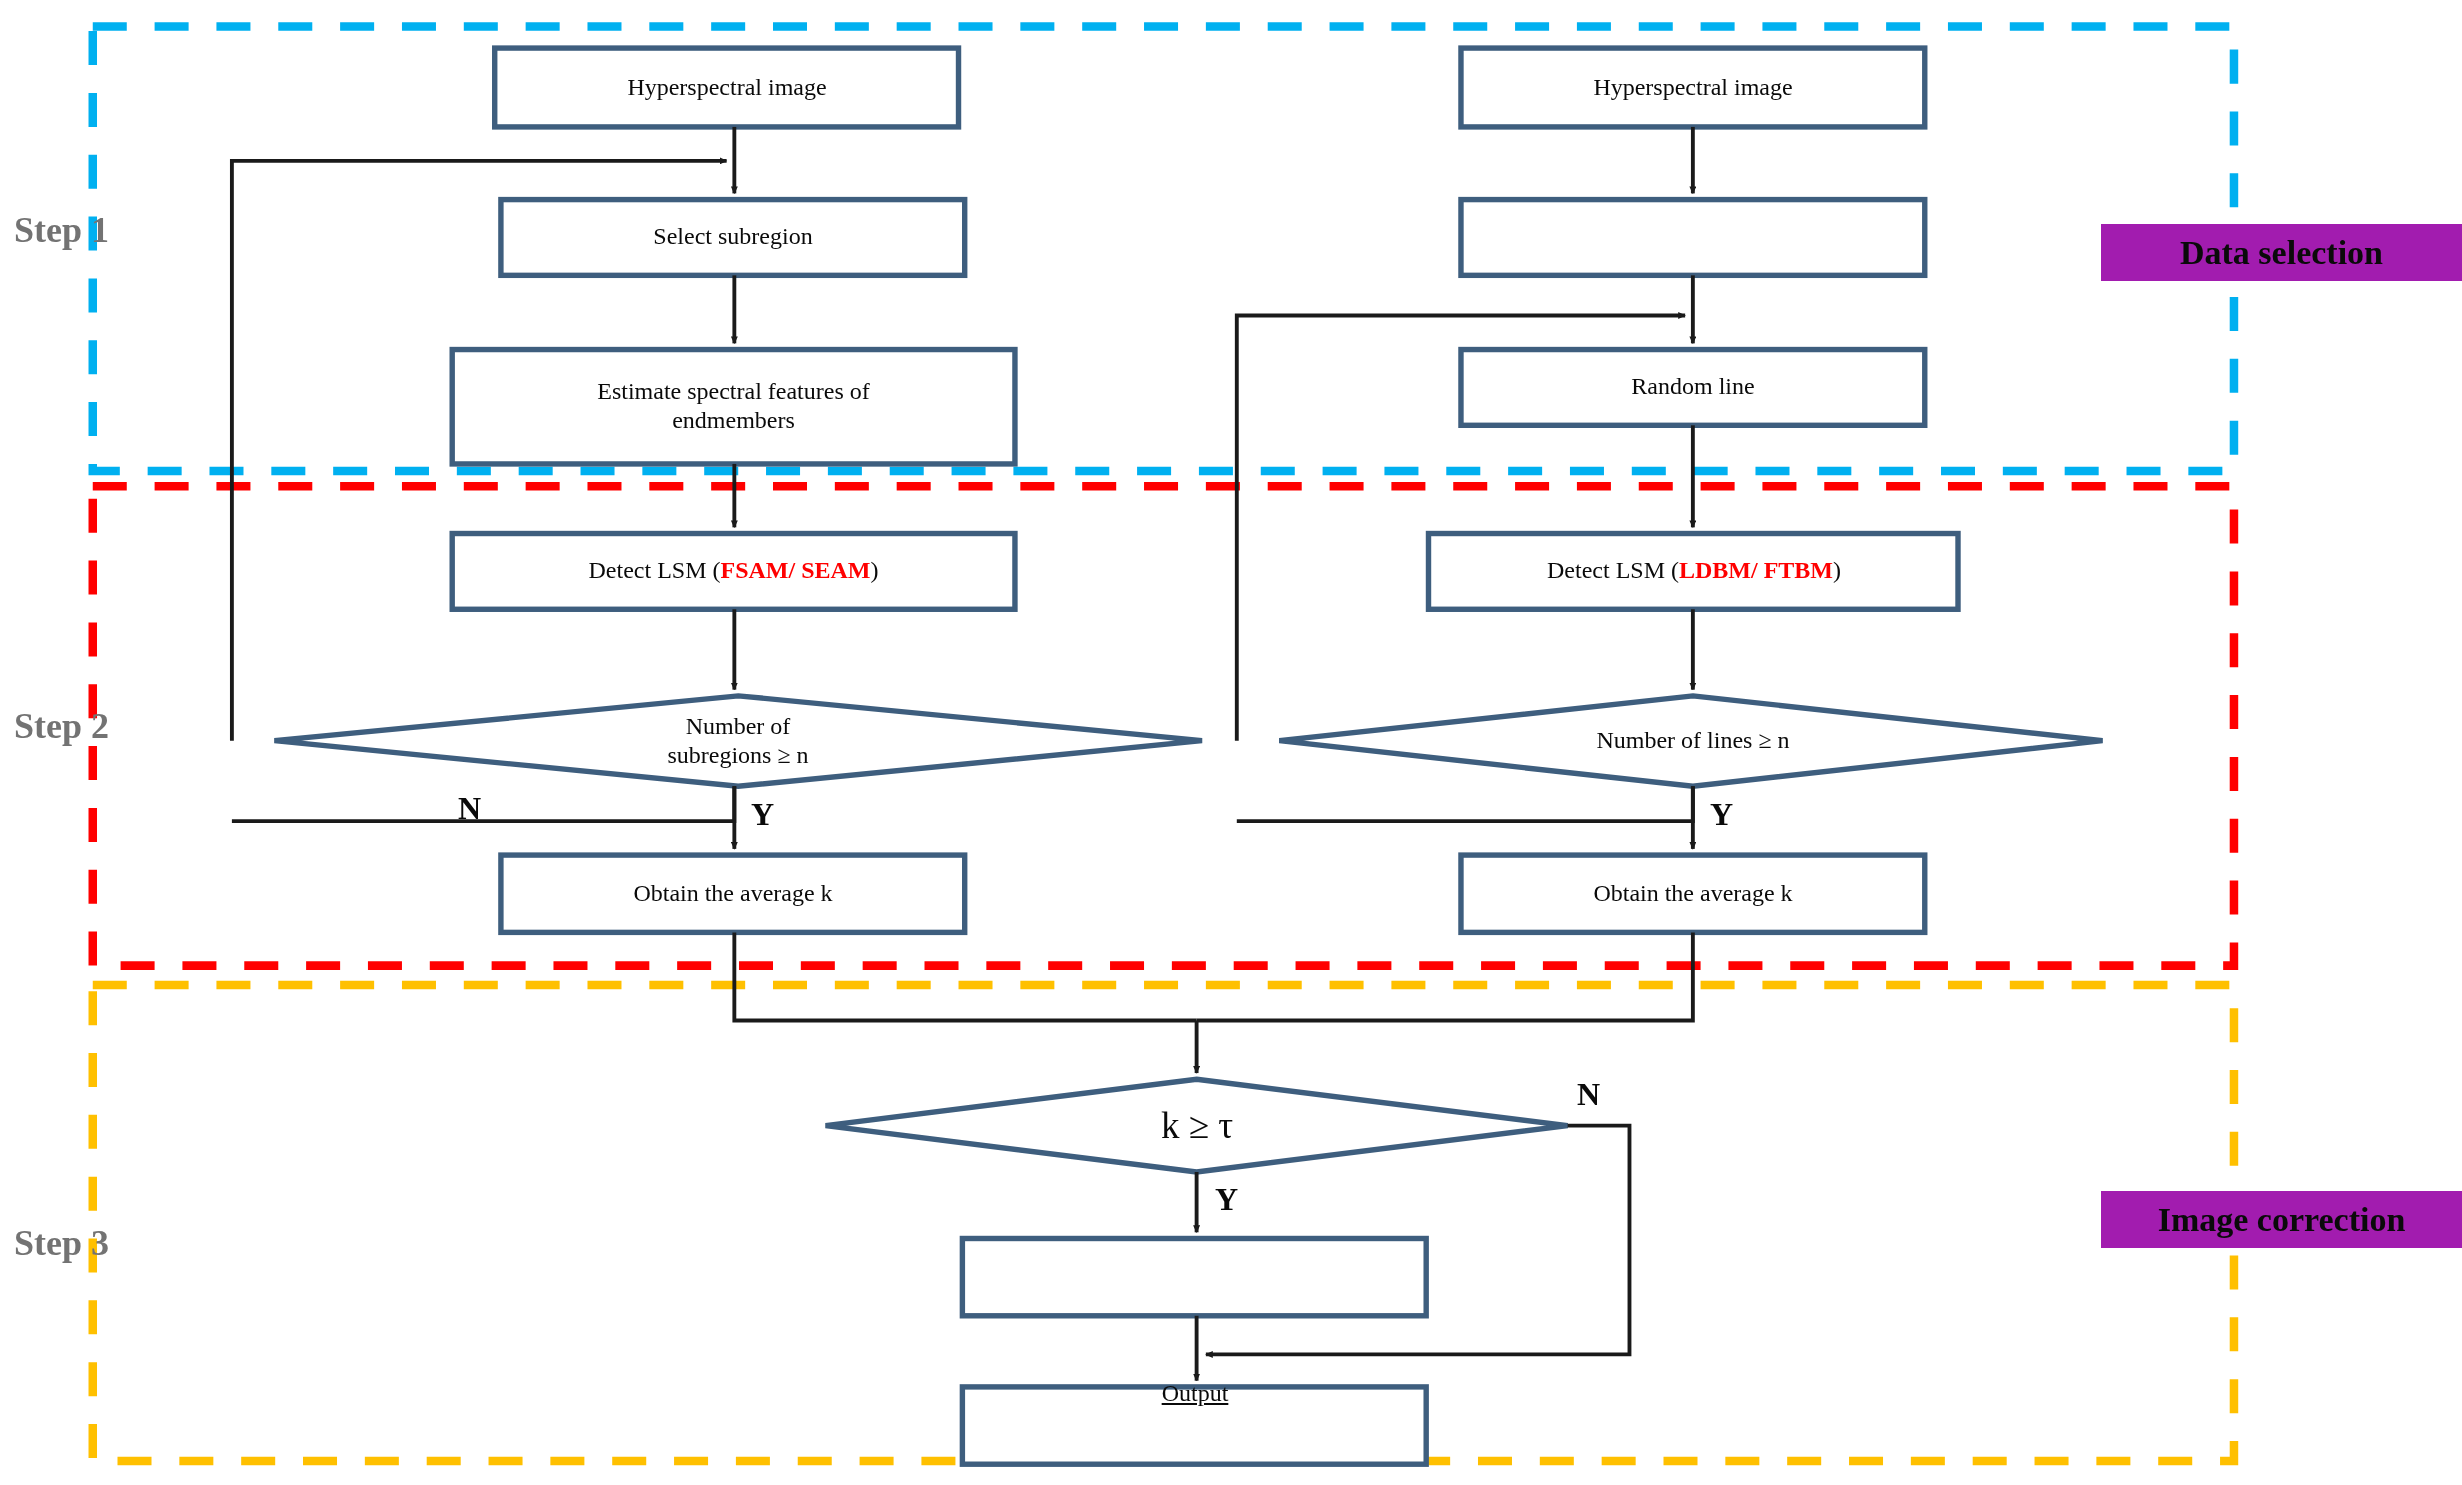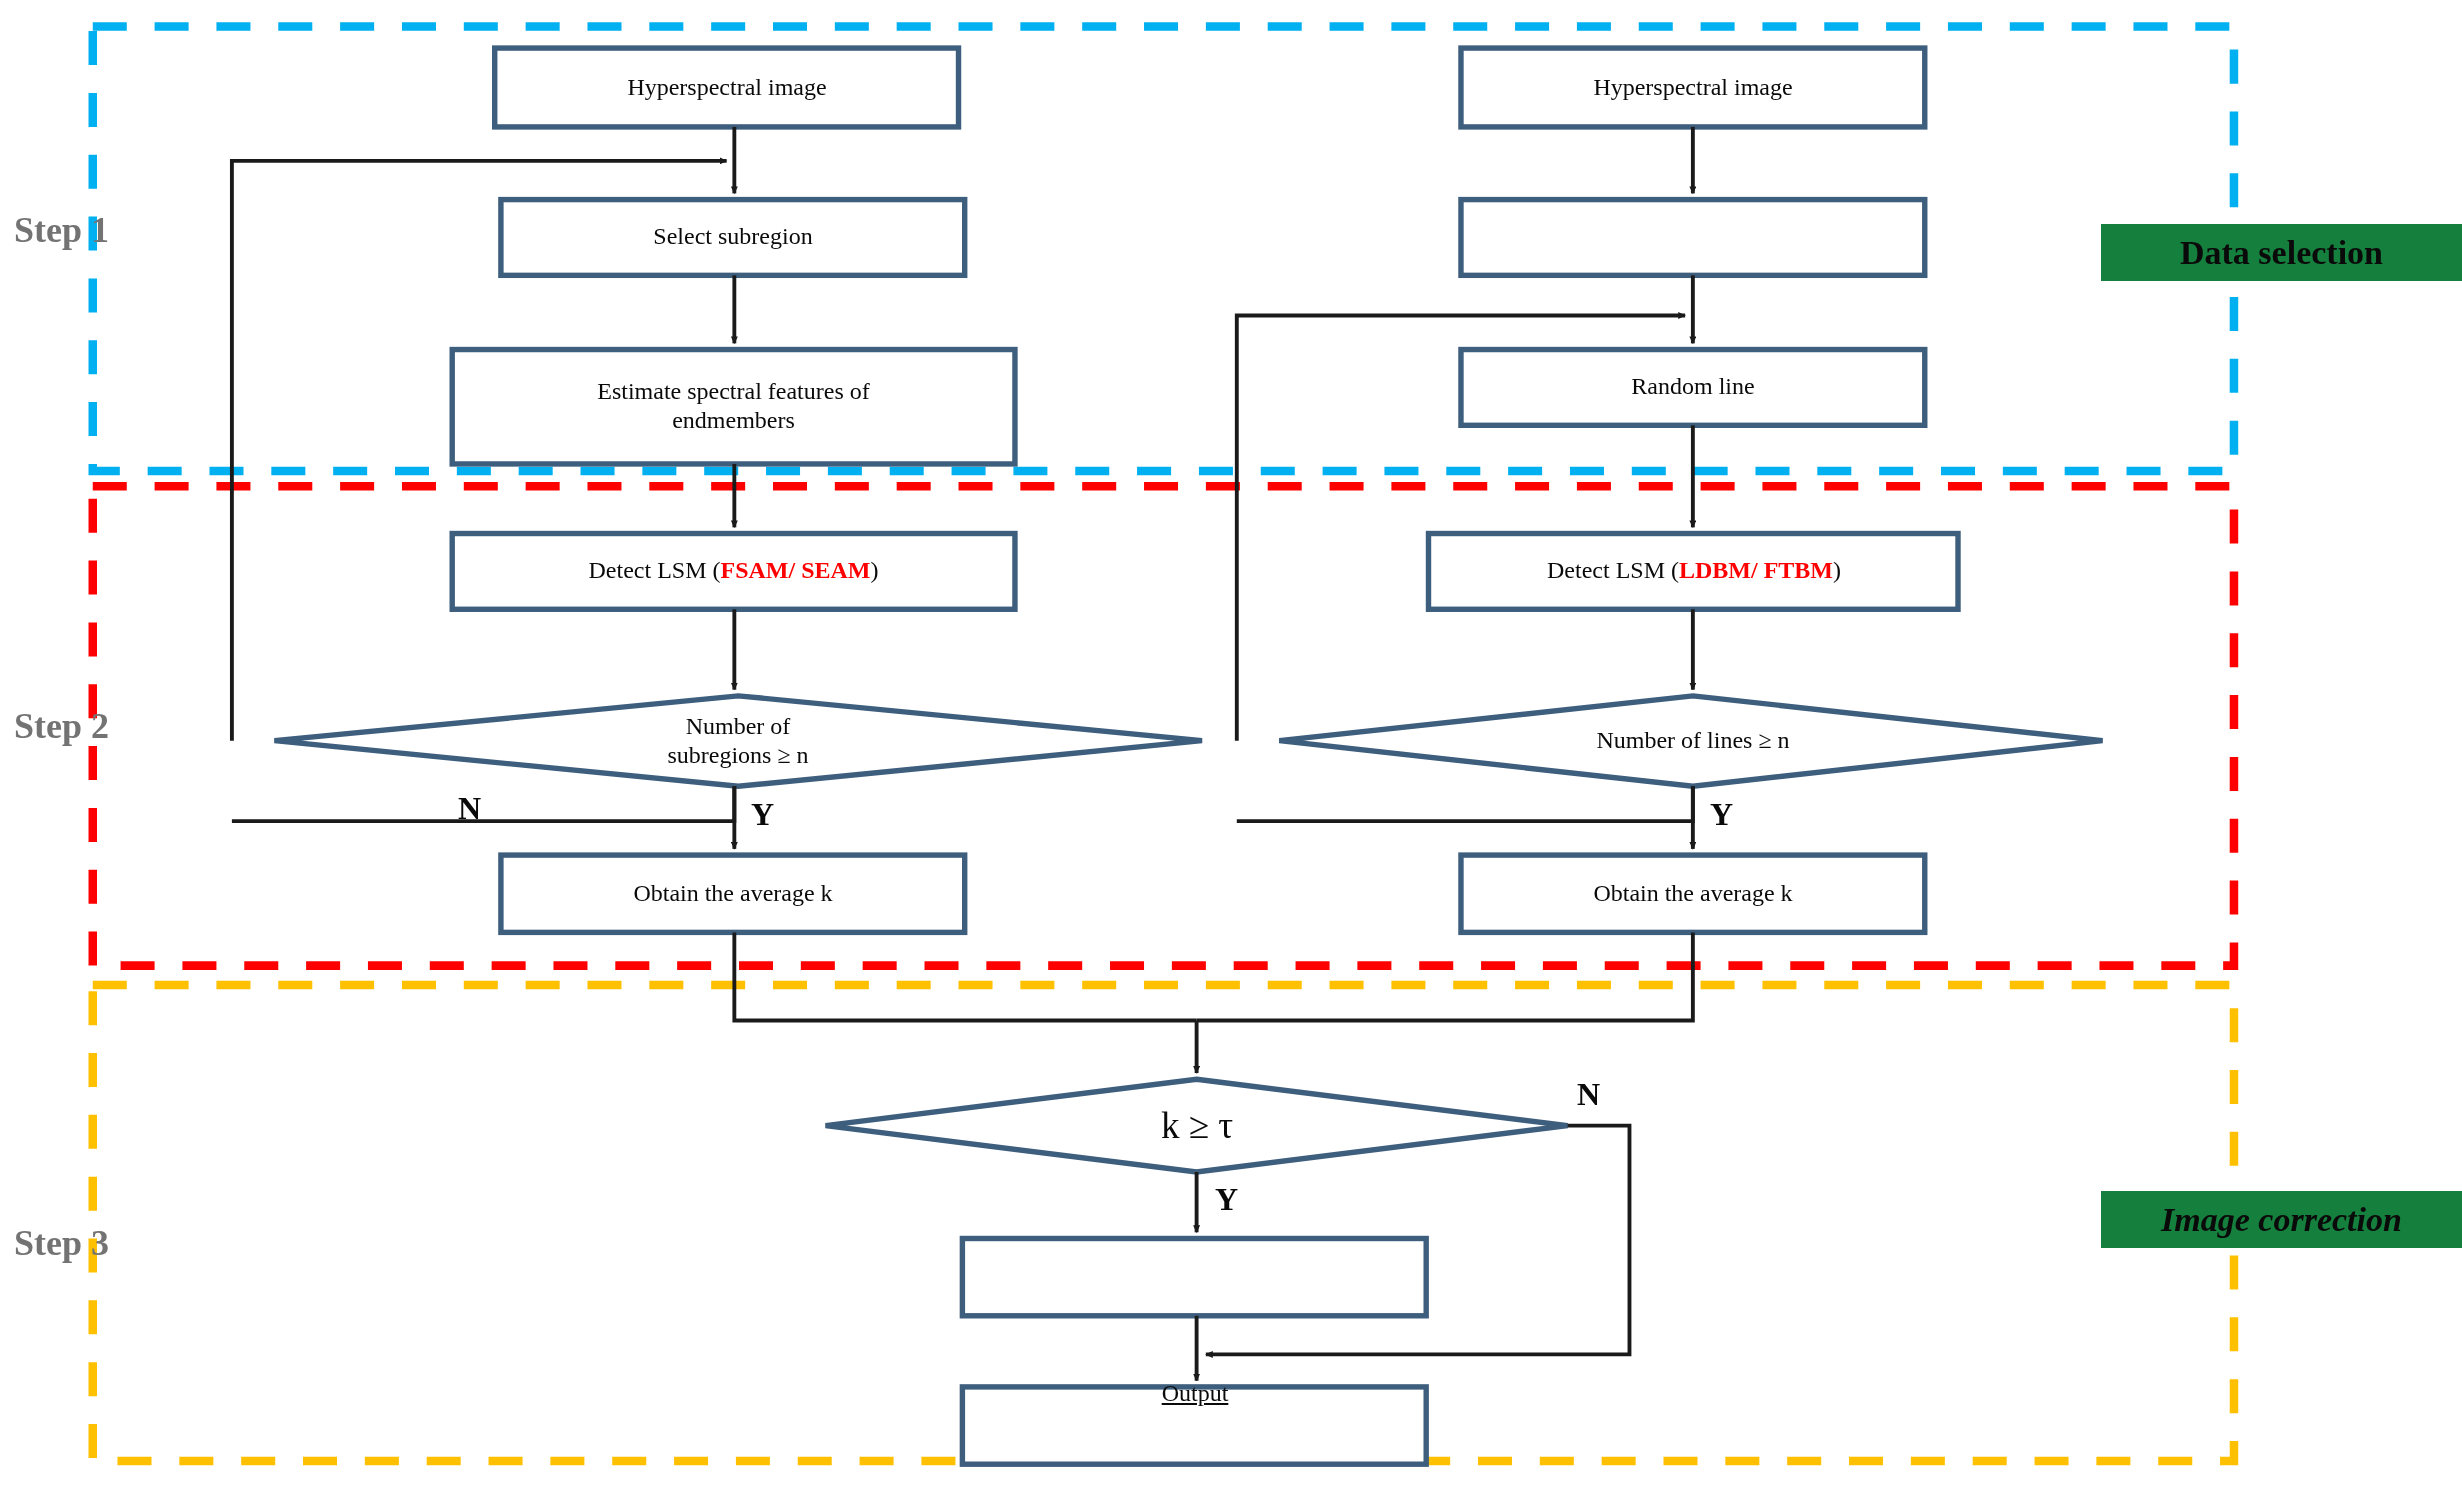--- a/index.html
+++ b/index.html
@@ -48,21 +48,21 @@
     font-size: 36px;
     color: #737373;
     white-space: nowrap;
   }
   
   .phase-tag {
     position: absolute;
     display: flex;
     align-items: center;
     justify-content: center;
-    background: #15803d;
+    background: #a21caf;
     font-family: "Liberation Serif", "DejaVu Serif", serif;
     font-weight: bold;
     font-size: 34px;
     color: #0a0a0a;
     white-space: nowrap;
     text-align: center;
   }
   
   .branch-letter {
     position: absolute;
@@ -155,21 +155,21 @@
 
       <path d="M 2028 1456 L 2108 1456 L 2108 1752 L 1560 1752" marker-end="url(#arrowheadL)"></path>
     </g>
   </svg>
 
   <div class="step-label" style="left:14px; top:209px;">Step 1</div>
   <div class="step-label" style="left:14px; top:705px;">Step 2</div>
   <div class="step-label" style="left:14px; top:1222px;">Step 3</div>
 
   <div class="phase-tag" style="left:2101px; top:224px; width:361px; height:57px;">Data selection</div>
-  <div class="phase-tag" style="left:2101px; top:1191px; width:361px; height:57px;font-style:italic;">Image correction</div>
+  <div class="phase-tag" style="left:2101px; top:1191px; width:361px; height:57px;">Image correction</div>
 
   <div class="node-label" style="left:495px; top:48px; width:464px; height:79px;">Hyperspectral image</div>
   <div class="node-label" style="left:501px; top:199px; width:464px; height:76px;">Select subregion</div>
   <div class="node-label" style="left:452px; top:349px; width:563px; height:114px;">Estimate spectral features of
 endmembers</div>
 
   <div class="node-label" style="left:452px; top:533px; width:563px; height:76px;"><span>Detect LSM  (</span><span class="accent">FSAM/ SEAM</span><span>)</span></div>
 
   <div class="node-label" style="left:506px; top:696px; width:464px; height:90px;">Number of
 subregions ≥ n</div>

